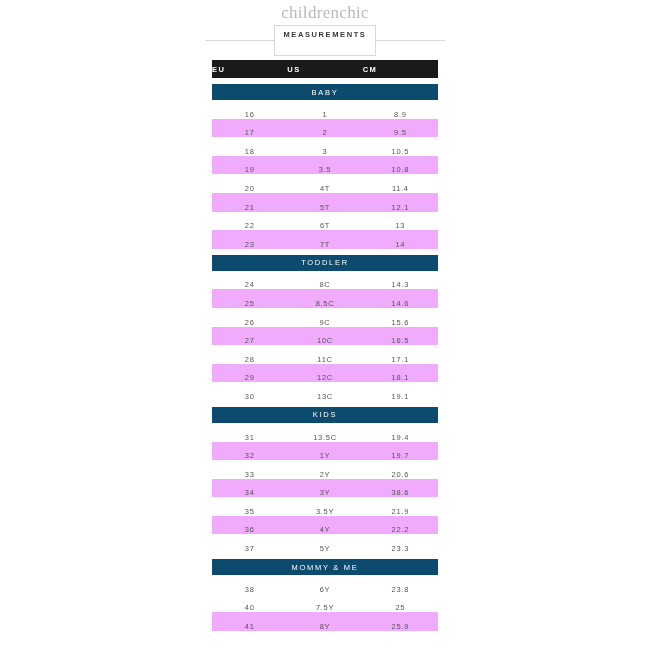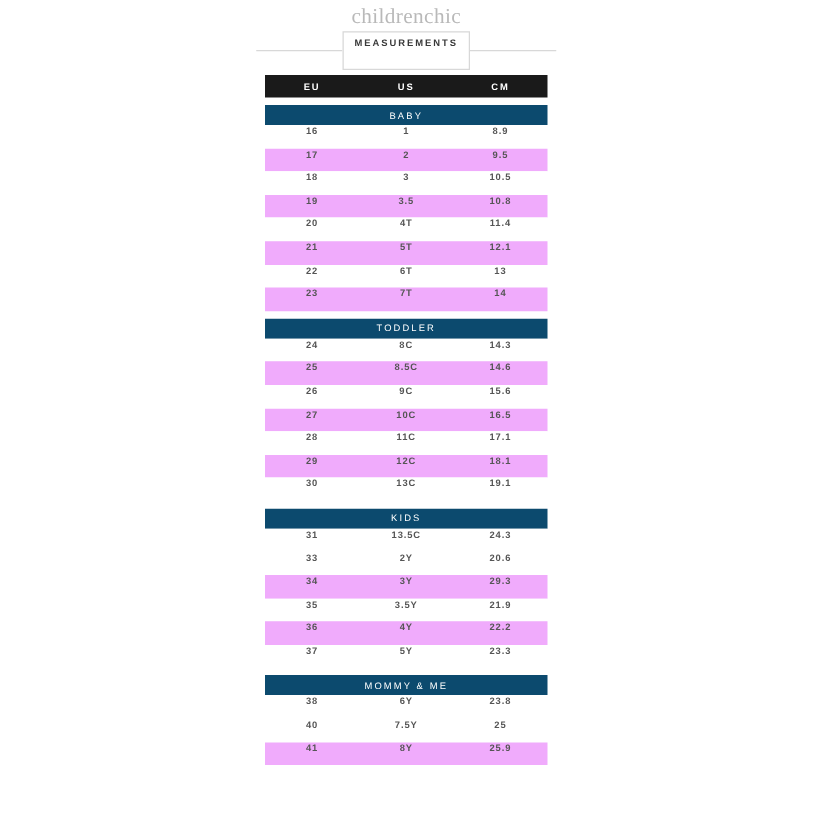--- a/index.html
+++ b/index.html
@@ -73,21 +73,21 @@
   .col-head {
     background: #1a1a1a;
     color: #ffffff;
     height: 18px;
     display: flex;
     align-items: center;
     font-size: 7.5px;
     font-weight: bold;
     letter-spacing: 1.5px;
   }
-  .col-head .cell { text-align: center; }
+  .col-head .cell { text-align: left; }
 
   .cell {
     flex: 1 1 0;
     text-align: center;
     box-sizing: border-box;
   }
 
   .section-bar {
     background: #0c4a6e;
     color: #ffffff;
@@ -97,26 +97,25 @@
     justify-content: center;
     font-size: 7.5px;
     font-weight: normal;
     letter-spacing: 1.7px;
     margin-top: 6px;
   }
 
   .row {
     height: 18.6px;
     display: flex;
-    align-items: flex-start;
+    align-items: flex-end;
     font-size: 7.5px;
     letter-spacing: 0.7px;
     color: #555555;
     background: #ffffff;
-    font-weight: bold;
   }
   .row.alt {
     background: #f0abfc;
   }
 </style>
 </head>
 <body>
 
 <div class="page">
 
@@ -212,31 +211,36 @@
     <div class="row">
       <div class="cell">30</div>
       <div class="cell">13C</div>
       <div class="cell">19.1</div>
     </div>
 
     <div class="section-bar">KIDS</div>
     <div class="row">
       <div class="cell">31</div>
       <div class="cell">13.5C</div>
-      <div class="cell">24.3</div>
+      <div class="cell">19.4</div>
+    </div>
+    <div class="row alt">
+      <div class="cell">32</div>
+      <div class="cell">1Y</div>
+      <div class="cell">19.7</div>
     </div>
     <div class="row">
       <div class="cell">33</div>
       <div class="cell">2Y</div>
       <div class="cell">20.6</div>
     </div>
     <div class="row alt">
       <div class="cell">34</div>
       <div class="cell">3Y</div>
-      <div class="cell">29.3</div>
+      <div class="cell">38.6</div>
     </div>
     <div class="row">
       <div class="cell">35</div>
       <div class="cell">3.5Y</div>
       <div class="cell">21.9</div>
     </div>
     <div class="row alt">
       <div class="cell">36</div>
       <div class="cell">4Y</div>
       <div class="cell">22.2</div>

